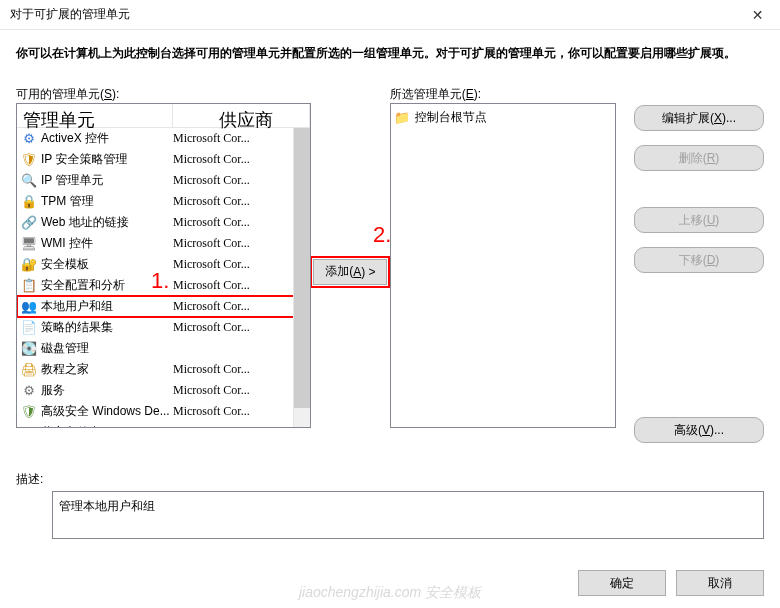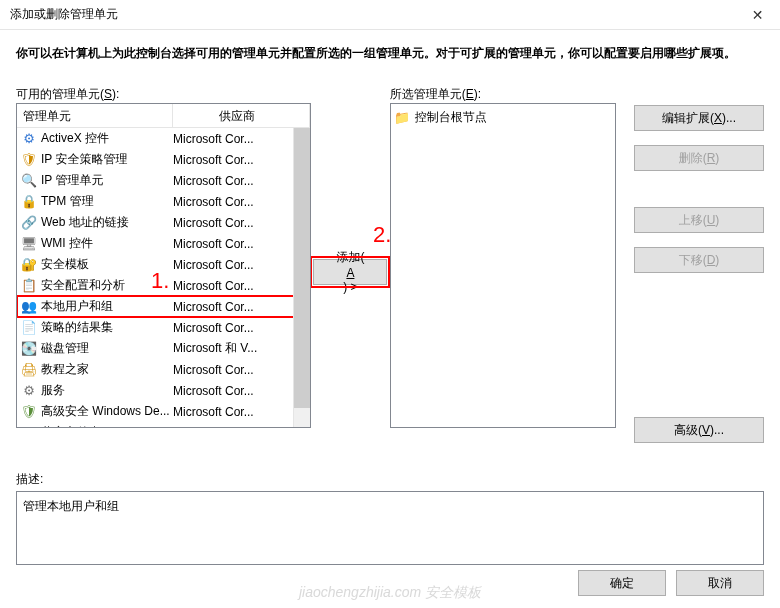--- a/index.html
+++ b/index.html
@@ -48,34 +48,34 @@
   }
   .lv-header {
     display: flex;
     background: #fff;
     border-bottom: 1px solid #e5e5e5;
     height: 24px;
   }
   .lv-header-cell {
     padding: 4px 6px;
     border-right: 1px solid #e5e5e5;
-    font-size: 12px;
+    font-size: 18px;
   }
   .lv-header-cell.c1 { width: 156px; }
   .lv-header-cell.c2 { flex: 1; margin-left: 40px; }
   .lv-body { overflow-y: auto; height: 300px; }
   .lv-row {
     display: flex;
     align-items: center;
     height: 21px;
     padding-left: 4px;
   }
   .lv-row.highlight { outline: 2px solid #f00; outline-offset: -1px; }
   .lv-cell.c1 { width: 152px; display: flex; align-items: center; gap: 4px; }
-  .lv-cell.c2 { flex: 1; white-space: nowrap; overflow: hidden; text-overflow: ellipsis; }
+  .lv-cell.c2 { flex: 1; white-space: nowrap; overflow: hidden; text-overflow: ellipsis; font-family: Liberation Serif, serif; }
   .lv-icon {
     width: 16px; height: 16px; flex-shrink: 0;
     display: inline-flex; align-items: center; justify-content: center;
     font-size: 13px;
   }
   .lv-scrollbar {
     position: absolute; right: 0; top: 24px; bottom: 0; width: 17px;
     background: #f0f0f0; border-left: 1px solid #e5e5e5;
   }
   .lv-thumb { position: absolute; top: 0; width: 100%; height: 280px; background: #cdcdcd; }
@@ -91,40 +91,41 @@
   .side-btn, .add-btn, .footer-btn {
     height: 26px;
     background: #e1e1e1;
     border: 1px solid #adadad;
     font-family: inherit;
     font-size: 12px;
     text-align: center;
     display: flex; align-items: center; justify-content: center;
     color: #000;
   }
-  .side-btn { width: 130px; margin-bottom: 14px; }
+  .side-btn { width: 130px; margin-bottom: 14px; border-radius: 10px; }
   .side-btn.disabled { color: #a0a0a0; }
   .side-btn-gap { height: 22px; }
 
-  .add-btn { width: 74px; outline: 2px solid #f00; outline-offset: 1px; flex-direction: column; }
+  .add-btn { width: 74px; outline: 2px solid #f00; outline-offset: 1px; }
 
   .annotation {
     position: absolute;
     color: #f00;
     font-size: 22px;
     font-family: Arial, sans-serif;
     pointer-events: none;
   }
 
   .desc-section { margin-top: 14px; }
   .desc-box {
     border: 1px solid #828790;
-    height: 74px;
+    height: 48px;
     padding: 6px;
     background: #fff;
+    margin-left: 36px;
   }
 
   .footer {
     position: absolute;
     bottom: 12px; right: 16px;
     display: flex; gap: 10px;
   }
   .footer-btn { width: 88px; margin-top: 44px; }
 
   .watermark {
@@ -133,21 +134,21 @@
     color: rgba(180,180,180,0.5);
     font-size: 14px;
     font-style: italic;
     pointer-events: none;
   }
 </style>
 </head>
 <body>
 
 <div class="titlebar">
-  <span>添加或删除管理单元</span>
+  <span>对于可扩展的管理单元</span>
   <div class="close-btn">
     <span>✕</span>
   </div>
 </div>
 
 <div class="content">
 
   <div class="intro">你可以在计算机上为此控制台选择可用的管理单元并配置所选的一组管理单元。对于可扩展的管理单元，你可以配置要启用哪些扩展项。</div>
 
   <div class="columns" style="position:relative;">
@@ -230,21 +231,20 @@
                 <span class="lv-icon" style="color:#777;">📄</span>
                 <span>策略的结果集</span>
               </div>
               <div class="lv-cell c2">Microsoft Cor...</div>
             </div>
             <div class="lv-row">
               <div class="lv-cell c1">
                 <span class="lv-icon" style="color:#777;">💽</span>
                 <span>磁盘管理</span>
               </div>
-              <div class="lv-cell c2">Microsoft 和 V...</div>
             </div>
             <div class="lv-row">
               <div class="lv-cell c1">
                 <span class="lv-icon" style="color:#d08c00;">🖨</span>
                 <span>教程之家</span>
               </div>
               <div class="lv-cell c2">Microsoft Cor...</div>
             </div>
             <div class="lv-row">
               <div class="lv-cell c1">

